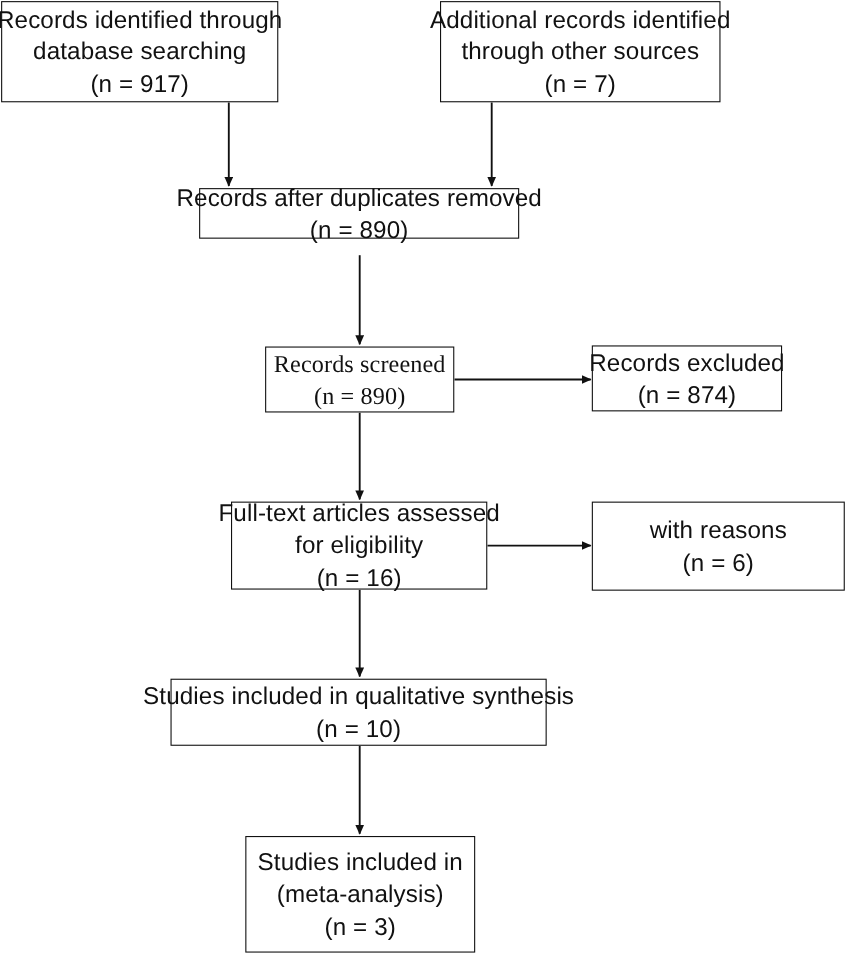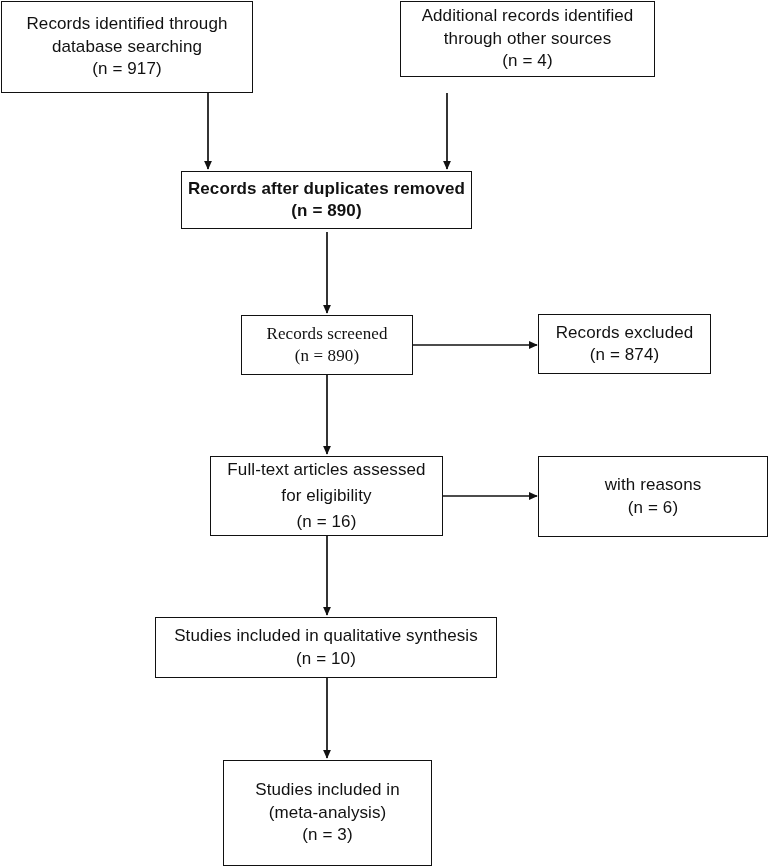--- a/index.html
+++ b/index.html
@@ -31,21 +31,21 @@
   .node {
     position: absolute;
     box-sizing: border-box;
     border: 1.6px solid #111111;
     background: #ffffff;
     display: flex;
     flex-direction: column;
     align-items: center;
     justify-content: center;
     text-align: center;
-    font-size: 17px;
+    font-size: 22px;
     line-height: 1.32;
     letter-spacing: 0.1px;
     color: #111111;
     padding: 2px 6px;
   }
   .node .line {
     display: block;
     white-space: nowrap;
   }
 </style>
@@ -77,42 +77,42 @@
 
     <line x1="327" y1="678" x2="327" y2="758" stroke="#111111" stroke-width="1.7" marker-end="url(#arrowhead)"></line>
   </svg>
 
   <div class="node" style="left: 1px; top: 1px; width: 252px; height: 92px;">
     <span class="line">Records identified through</span>
     <span class="line">database searching</span>
     <span class="line">(n = 917)</span>
   </div>
 
-  <div class="node" style="left: 400px; top: 1px; width: 255px; height: 76px;">
+  <div class="node" style="left: 400px; top: 1px; width: 255px; height: 92px;">
     <span class="line">Additional records identified</span>
     <span class="line">through other sources</span>
-    <span class="line">(n = 4)</span>
+    <span class="line">(n = 7)</span>
   </div>
 
-  <div class="node" style="left: 181px; top: 171px; width: 291px; height: 58px; font-weight: bold;">
+  <div class="node" style="left: 181px; top: 171px; width: 291px; height: 46px;">
     <span class="line">Records after duplicates removed</span>
     <span class="line">(n = 890)</span>
   </div>
 
   <div class="node" style="left: 241px; top: 315px; width: 172px; height: 60px; font-family: Liberation Serif, serif;">
     <span class="line">Records screened</span>
     <span class="line">(n = 890)</span>
   </div>
 
   <div class="node" style="left: 538px; top: 314px; width: 173px; height: 60px;">
     <span class="line">Records excluded</span>
     <span class="line">(n = 874)</span>
   </div>
 
-  <div class="node" style="left: 210px; top: 456px; width: 233px; height: 80px; justify-content: space-between;">
+  <div class="node" style="left: 210px; top: 456px; width: 233px; height: 80px;">
     <span class="line">Full-text articles assessed</span>
     <span class="line">for eligibility</span>
     <span class="line">(n = 16)</span>
   </div>
 
   <div class="node" style="left: 538px; top: 456px; width: 230px; height: 81px;">
     <span class="line">with reasons</span>
     <span class="line">(n = 6)</span>
   </div>
 

